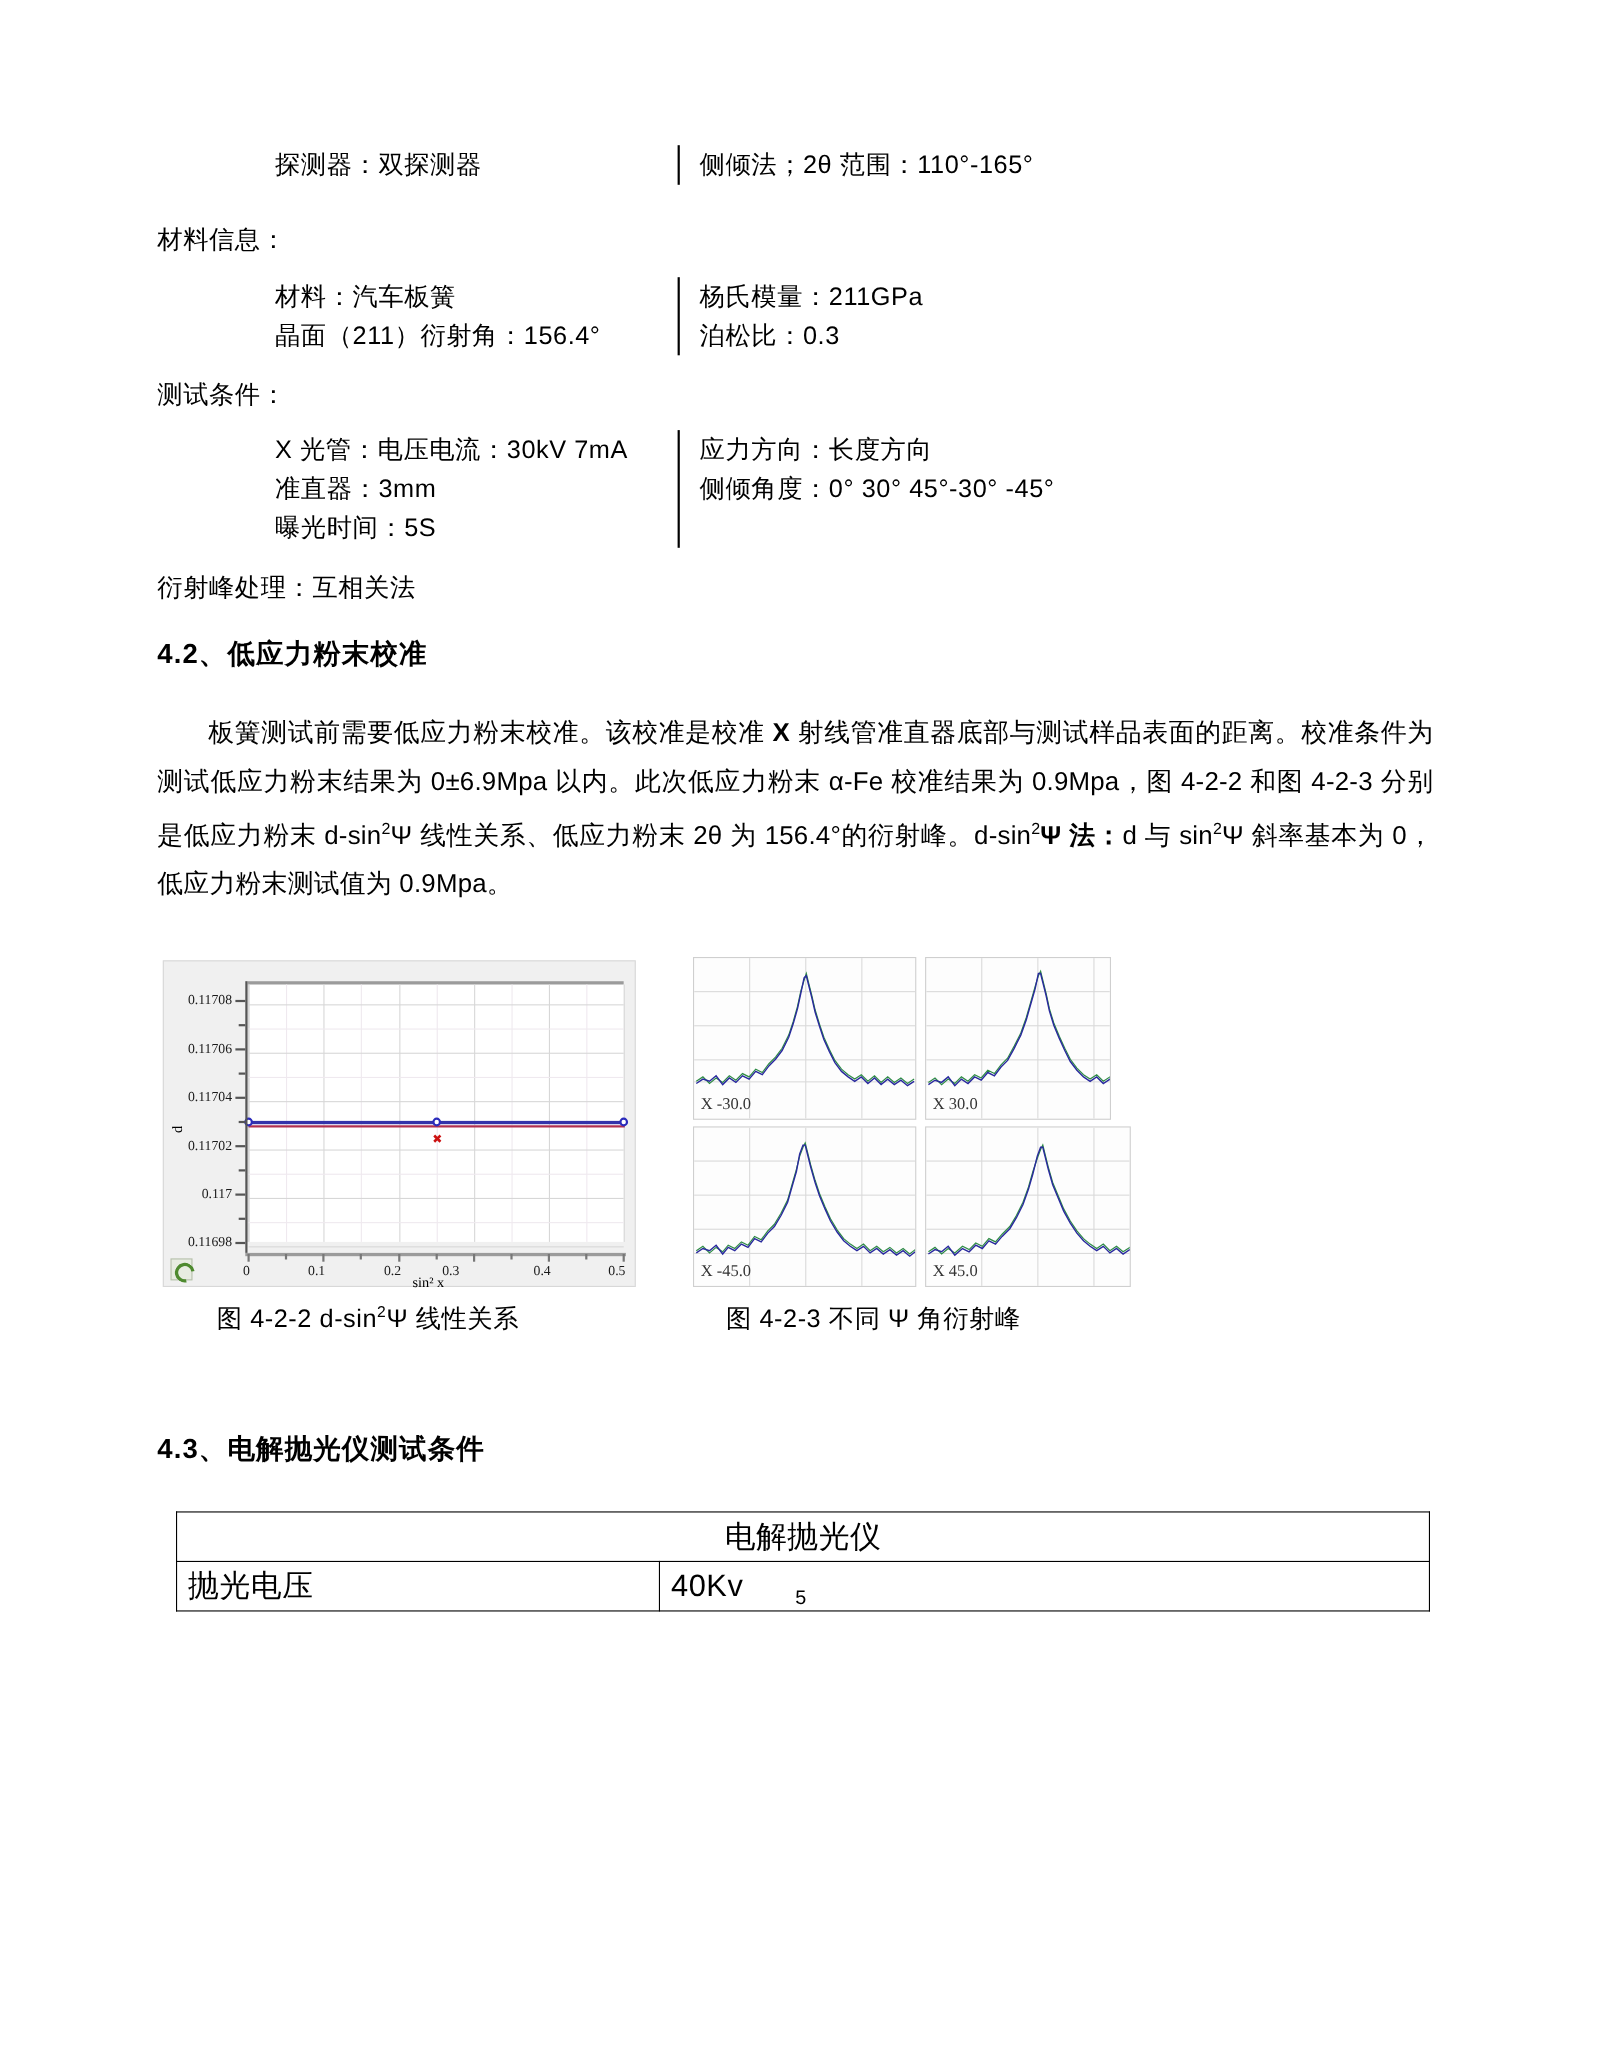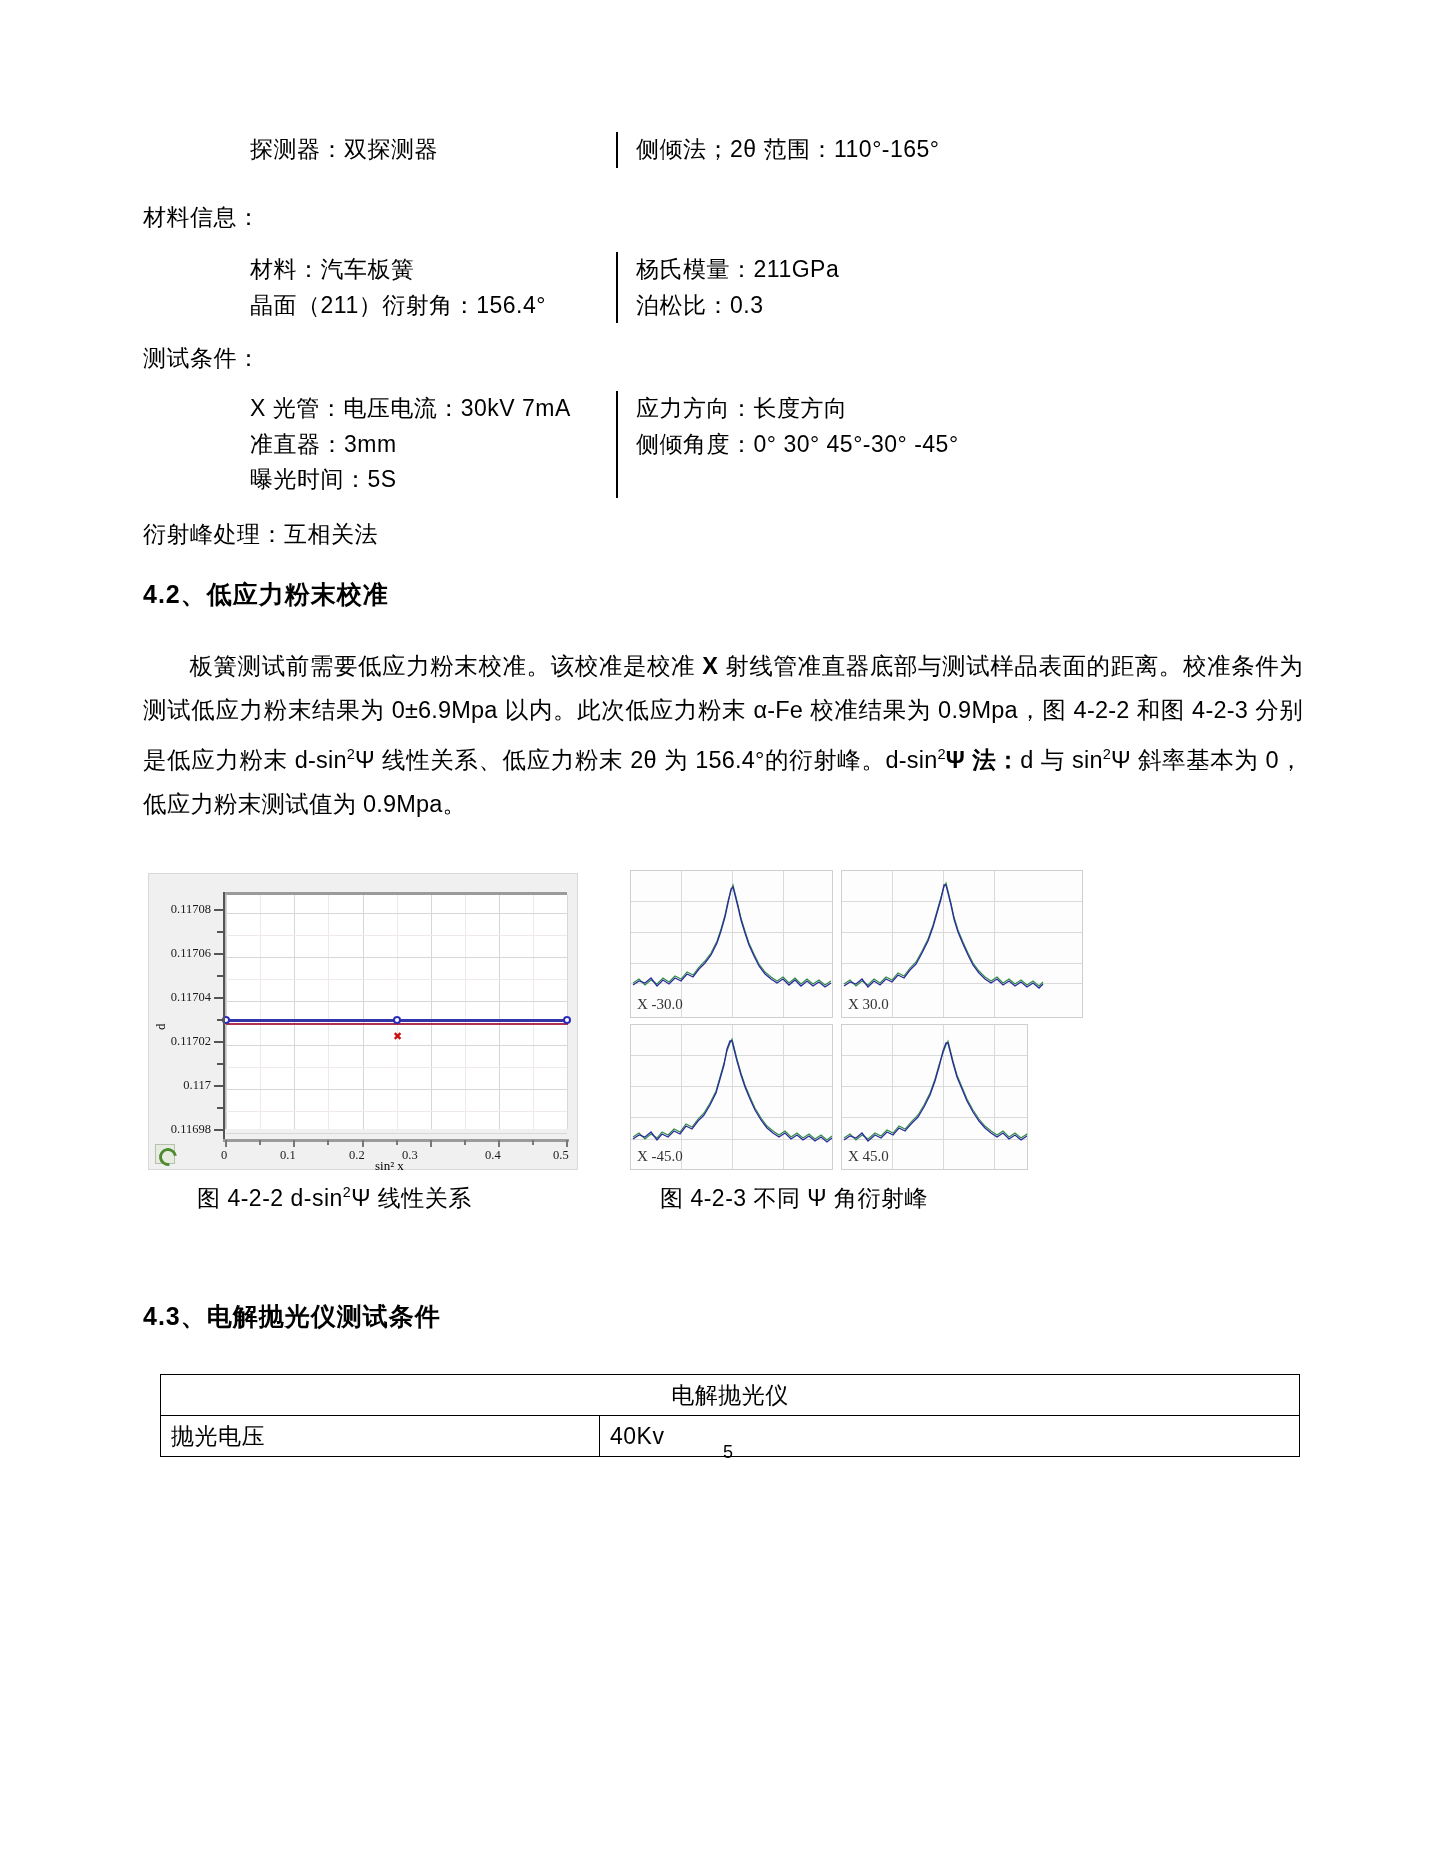--- a/index.html
+++ b/index.html
@@ -165,21 +165,21 @@
     position:absolute;
     font-size:23px;
     white-space:nowrap;
     letter-spacing:0.5px;
   }
 
   
   table.etab {
     position:absolute;
     border-collapse:collapse;
-    font-size:23px;
+    font-size:28px;
     border-radius:24px;
   }
   table.etab td {
     border:1.5px solid #000;
     padding:3px 10px;
     height:34px;
     vertical-align:middle;
     letter-spacing:0.5px;
   }
   td.etab-title { text-align:center; }
@@ -339,21 +339,21 @@
       <div class="pg-h" style="top:61px;"></div>
       <div class="pg-h" style="top:92px;"></div>
       <div class="pg-h" style="top:112px;"></div>
       <svg width="203" height="148" viewBox="0 0 203 148" preserveAspectRatio="none" style="position:absolute;left:0;top:0;">
         <polyline fill="none" stroke="#2e8b45" stroke-width="1.1" points="2,112 8,108 14,114 20,109 26,113 32,107 38,111 44,105 50,108 56,101 62,104 68,96 74,90 80,82 86,70 90,58 94,44 97,30 100,20 102,14 104,22 107,34 110,47 114,60 118,72 123,83 128,93 134,101 140,106 146,110 152,106 158,112 164,107 170,113 176,108 182,113 188,109 194,114 200,110"></polyline>
         <polyline fill="none" stroke="#2a2a9e" stroke-width="1.3" points="2,114 8,110 14,112 20,107 26,115 32,109 38,113 44,107 50,110 56,103 62,106 68,98 74,92 80,84 86,72 90,60 94,46 97,32 100,18 102,16 104,24 107,36 110,49 114,62 118,74 123,85 128,95 134,103 140,108 146,112 152,108 158,114 164,109 170,115 176,110 182,115 188,111 194,116 200,112"></polyline>
       </svg>
       <div class="peak-label" style="left:6px; bottom:4px;">X  -30.0</div>
     </div>
 
-    <div class="peak-cell" style="left:211px; top:0px; width:242px; height:148px;">
+    <div class="peak-cell" style="left:211px; top:0px; width:169px; height:148px;">
       <div class="pg-v" style="left:50px;"></div>
       <div class="pg-v" style="left:101px;"></div>
       <div class="pg-v" style="left:152px;"></div>
       <div class="pg-h" style="top:30px;"></div>
       <div class="pg-h" style="top:61px;"></div>
       <div class="pg-h" style="top:92px;"></div>
       <div class="pg-h" style="top:112px;"></div>
       <svg width="203" height="148" viewBox="0 0 203 148" preserveAspectRatio="none" style="position:absolute;left:0;top:0;">
         <polyline fill="none" stroke="#2e8b45" stroke-width="1.1" points="2,113 8,109 14,115 20,110 26,114 32,108 38,112 44,106 50,109 56,102 62,105 68,97 74,91 80,80 86,68 91,54 95,40 99,26 102,16 104,12 106,20 109,32 112,46 116,59 121,71 126,82 131,92 137,100 143,106 149,110 155,106 161,112 167,108 173,113 179,109 185,114 191,110 197,115 201,111"></polyline>
         <polyline fill="none" stroke="#2a2a9e" stroke-width="1.3" points="2,115 8,111 14,113 20,108 26,116 32,110 38,114 44,108 50,111 56,104 62,107 68,99 74,93 80,82 86,70 91,56 95,42 99,28 102,14 104,14 106,22 109,34 112,48 116,61 121,73 126,84 131,94 137,102 143,108 149,112 155,108 161,114 167,110 173,115 179,111 185,116 191,112 197,117 201,113"></polyline>

